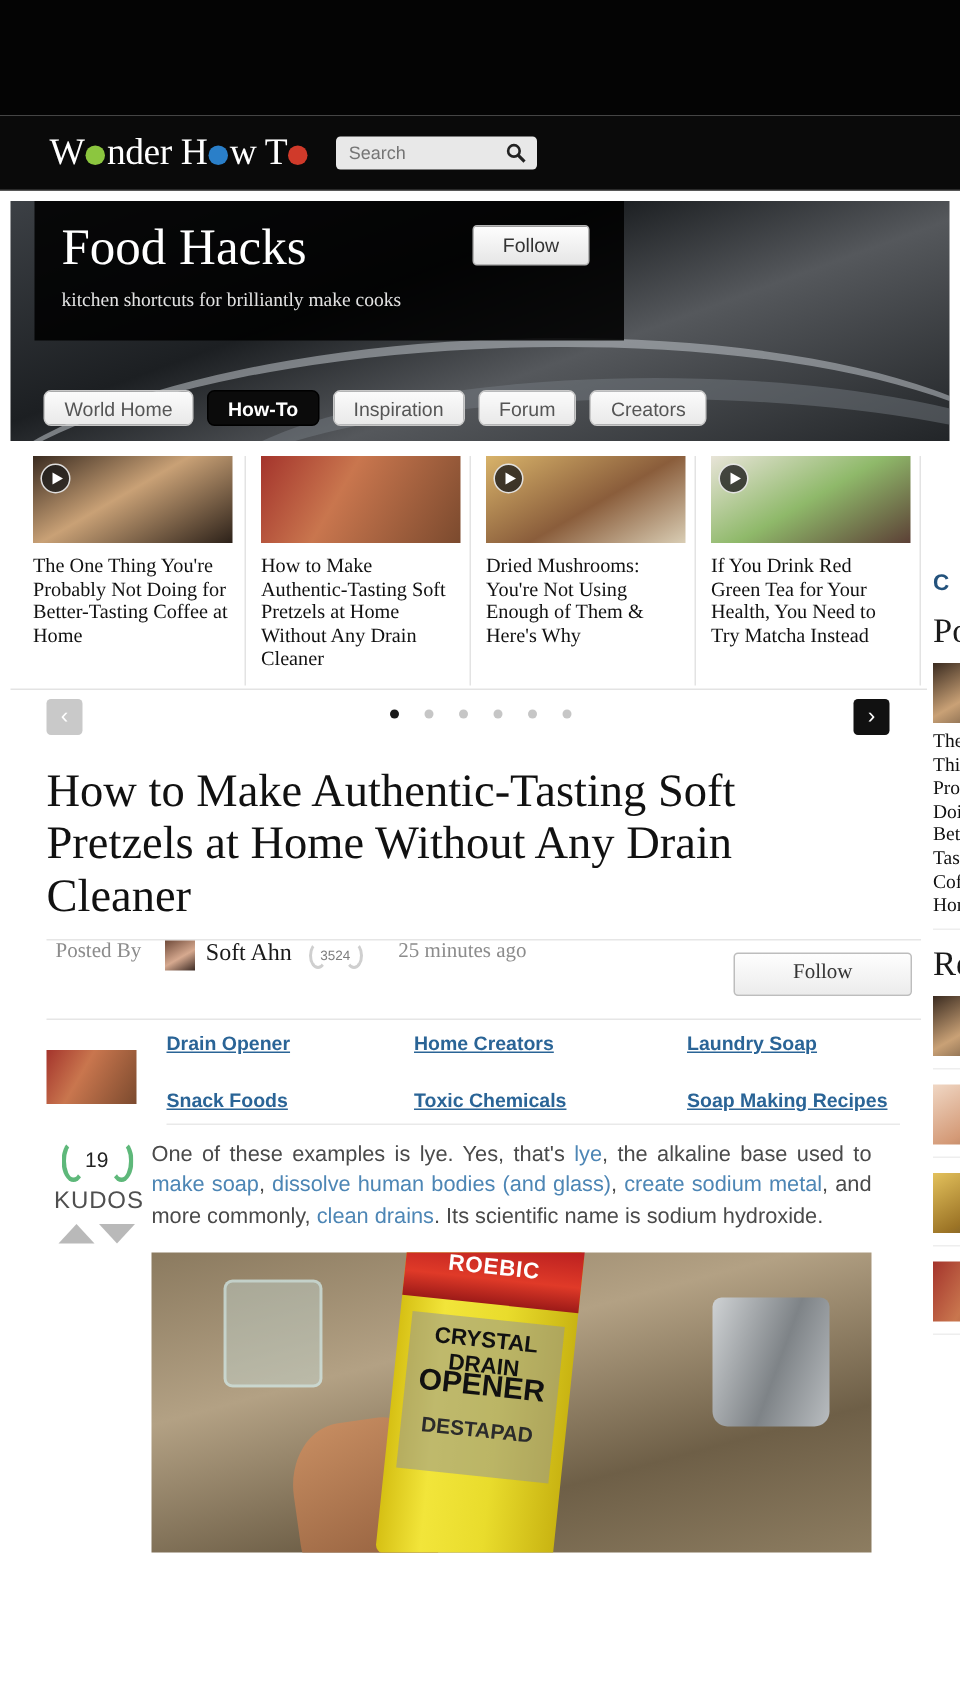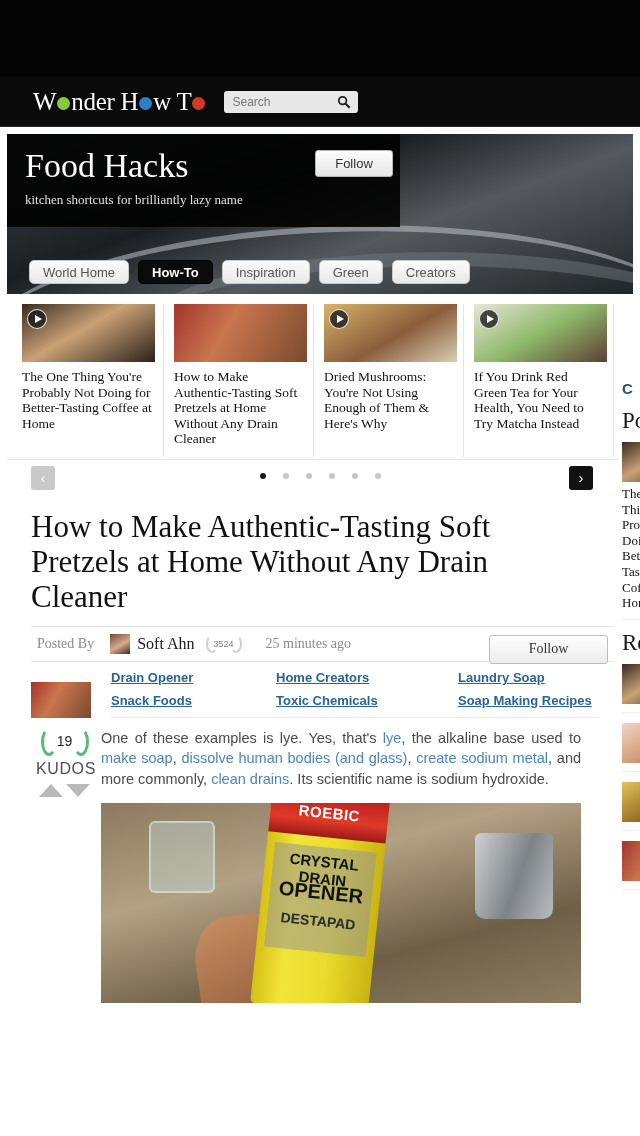--- a/index.html
+++ b/index.html
@@ -68,21 +68,21 @@
     border-top: 6px solid rgba(190,195,200,.55);
     border-radius: 50% 50% 0 0 / 100% 100% 0 0;
     transform: rotate(-2deg);
   }
   .banner-swoosh2 {
     position:absolute; left:120px; top:118px; width: 620px; height: 90px;
     border-top: 14px solid rgba(120,126,132,.45);
     border-radius: 50% 50% 0 0 / 100% 100% 0 0;
   }
   .banner-plate {
-    position:absolute; left:0; top:0; width: 393px; height: 93px;
+    position:absolute; left:16px; top:0; width: 393px; height: 93px;
     background: rgba(0,0,0,.88);
     padding: 14px 0 14px 18px;
   }
   .world-title { font-family:"Liberation Serif", serif; font-size: 34px; color:#fff; line-height:1.05; }
   .world-tag { font-family:"Liberation Serif", serif; font-size: 13px; color:#e2e2e2; margin-top: 8px; }
   .follow-btn-banner {
     position:absolute; left: 308px; top: 16px; width: 78px; height: 27px;
     background: linear-gradient(#fdfdfd,#e6e6e6); border:1px solid #b5b5b5; border-radius:3px;
     font-size: 13px; color:#333; display:flex; align-items:center; justify-content:center;
     font-family: "Liberation Sans", sans-serif;
@@ -128,21 +128,21 @@
   .dot-i.on { background:#1a1a1a; }
 
   
   .content-wrap { display:flex; }
   .main-col { width: 610px; padding-left: 31px; padding-right: 10px; background:#fff;}
   .headline {
     font-family:"Liberation Serif", serif; font-size: 31px; line-height: 1.13;
     color:#111; margin-top: 8px; padding-right: 18px;
   }
   .byline {
-    display:flex; align-items:center; height: 36px; margin-top: 12px; width: 583px;
+    display:flex; height: 54px; margin-top: 12px; width: 583px;
     border-top: 1px solid #e6e6e6; border-bottom: 1px solid #e6e6e6; position:relative;
   }
   .posted-by { font-family:"Liberation Serif",serif; font-size: 14px; color:#8c8c8c; margin-left: 6px;}
   .avatar { width: 20px; height: 20px; margin-left: 16px; background: linear-gradient(150deg,#6f4a3a,#d6a98f 55%,#3b2a24); flex:none;}
   .author { font-family:"Liberation Serif",serif; font-size: 16px; color:#1a1a1a; margin-left: 7px; }
   .rep-badge {
     position:relative; margin-left: 9px; width: 40px; height: 20px;
     display:flex; align-items:center; justify-content:center;
     font-size: 9px; color:#7d7d7d; font-family:"Liberation Sans",sans-serif;
   }
@@ -157,21 +157,21 @@
     position:absolute; right: 6px; top: 8px; width: 119px; height: 29px;
     background: linear-gradient(#fefefe,#ececec); border:1px solid #bdbdbd; border-radius:3px;
     font-size: 14px; color:#333; display:flex; align-items:center; justify-content:center;
     font-family:"Liberation Serif",serif;
   }
 
   .topics-row { display:flex; margin-top: 4px; }
   .topics-thumb { width: 60px; height: 36px; margin-top: 16px; background: linear-gradient(120deg,#a4342c,#c9764e 40%,#7b4a2e); flex:none;}
   .topics-box { margin-left: 20px; padding-top: 4px; width: 502px; border-bottom:1px solid #e9e9e9; padding-bottom:8px;}
   .topics-label { font-size: 11px; color:#9a9a9a; margin-bottom: 7px;}
-  .topics-grid { display:grid; grid-template-columns: 165px 182px 1fr; row-gap: 8px; }
+  .topics-grid { display:grid; grid-template-columns: 165px 182px 1fr; row-gap: 23px; }
   .topic-link { font-size: 13px; color:#2a6496; text-decoration: underline; font-weight:bold; white-space:nowrap;}
 
   .body-row { display:flex; margin-top: 10px; }
   .kudos { width: 62px; flex:none; padding-left: 5px; text-align:center; }
   .kudos-wreath { position:relative; width: 50px; height: 30px; margin: 0 auto; }
   .kudos-wreath .wl, .kudos-wreath .wr {
     position:absolute; top:0; width:16px; height:28px; border:3px solid #5eb87a; border-radius:50%;
   }
   .kudos-wreath .wl { left:1px; border-right-color:transparent; border-top-color:transparent; }
   .kudos-wreath .wr { right:1px; border-left-color:transparent; border-top-color:transparent; }
@@ -250,28 +250,28 @@
         <line x1="9.6" y1="9.6" x2="14.5" y2="14.5" stroke="#222" stroke-width="2.4"></line>
       </svg>
     </div>
   </div>
 
   <div class="world-banner">
     <div class="banner-swoosh"></div>
     <div class="banner-swoosh2"></div>
     <div class="banner-plate">
       <div class="world-title">Food Hacks</div>
-      <div class="world-tag">kitchen shortcuts for brilliantly lazy name</div>
+      <div class="world-tag">kitchen shortcuts for brilliantly make cooks</div>
     </div>
     <div class="follow-btn-banner">Follow</div>
     <div class="world-tabs">
       <div class="wtab">World Home</div>
       <div class="wtab active">How-To</div>
       <div class="wtab">Inspiration</div>
-      <div class="wtab">Green</div>
+      <div class="wtab">Forum</div>
       <div class="wtab">Creators</div>
     </div>
   </div>
 
   <div class="carousel">
     <div class="cards">
 
       <div class="card">
         <div class="card-thumb t-coffee">
           <div class="play-badge">

